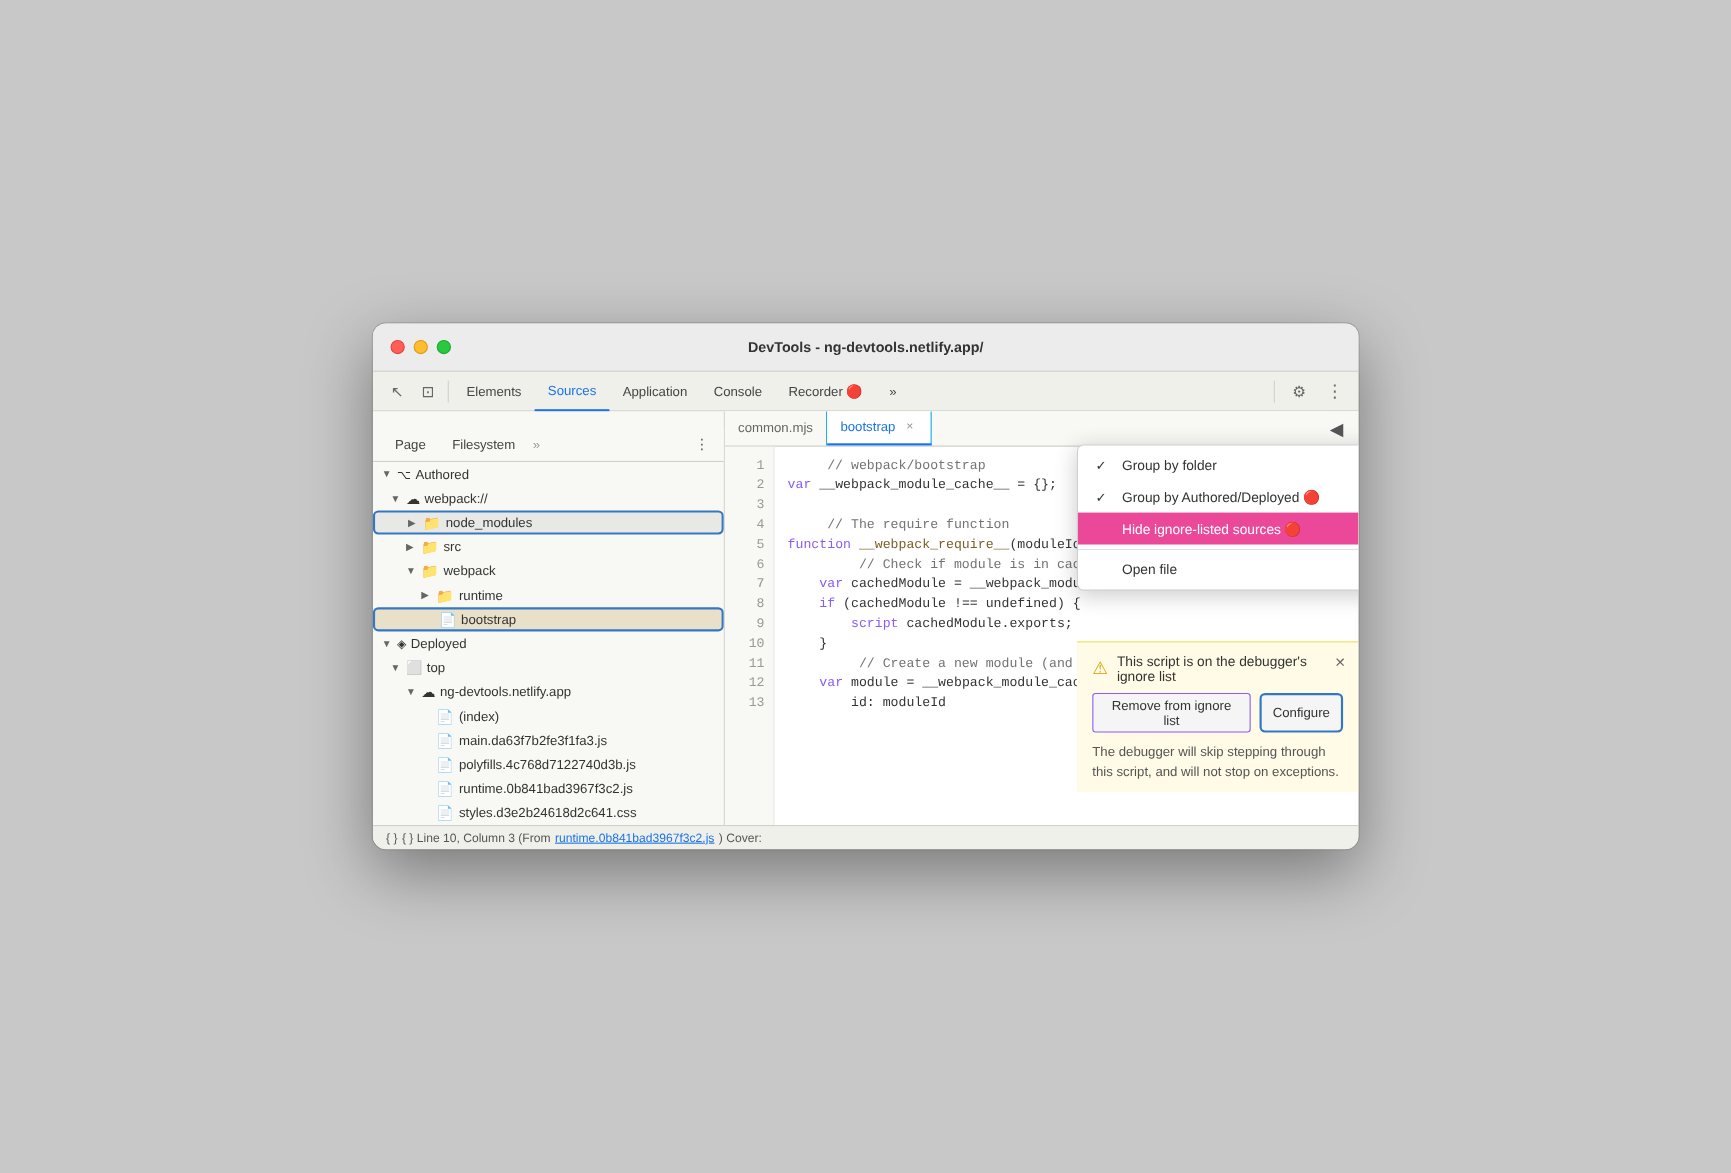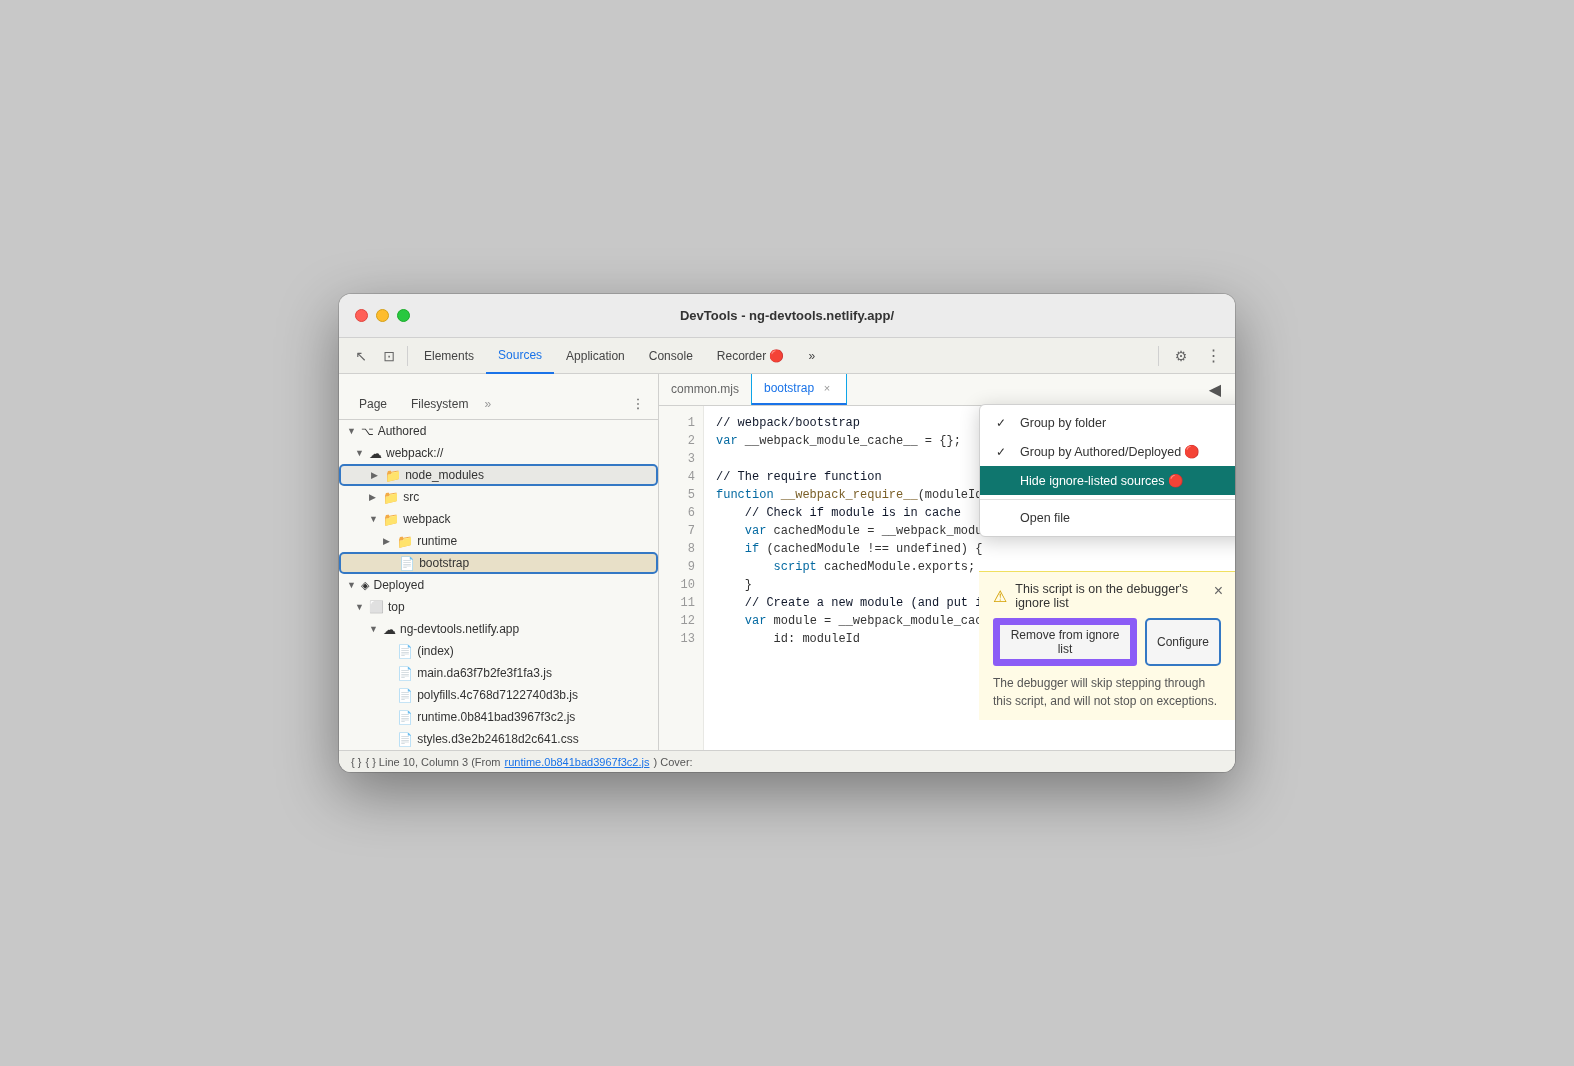--- a/index.html
+++ b/index.html
@@ -246,22 +246,22 @@
       padding: 8px 12px;
       font-family: 'Menlo', 'Monaco', 'Courier New', monospace;
       font-size: 12px;
       line-height: 18px;
       overflow: auto;
       white-space: pre;
       color: #333;
     }
 
     
-    .c-comment { color: #0f172a; }
-    .c-keyword { color: #0369a1; }
+    .c-comment { color: #737373; margin-left: 36px; }
+    .c-keyword { color: #8b5cf6; }
     .c-function { color: #795e26; }
 
     
     .context-menu {
       position: absolute;
       top: 30px;
       left: 320px;
       background: #fff;
       border: 1px solid #d0d0d0;
       border-radius: 6px;
@@ -273,21 +273,21 @@
     .context-menu-item {
       display: flex;
       align-items: center;
       padding: 7px 16px;
       font-size: 12.5px;
       color: #333;
       cursor: pointer;
       gap: 8px;
     }
     .context-menu-item.active-item {
-      background: #0f766e;
+      background: #ec4899;
       color: #fff;
     }
     .check-mark {
       width: 16px;
       font-size: 12px;
       flex-shrink: 0;
     }
     .menu-shortcut {
       margin-left: auto;
       color: #999;
@@ -323,21 +323,21 @@
       color: #d4a000;
       font-size: 16px;
     }
     .warning-buttons {
       display: flex;
       gap: 8px;
       margin-bottom: 8px;
     }
     .warning-btn {
       padding: 3px 10px;
-      border: 7px solid #8b5cf6;
+      border: 1px solid #8b5cf6;
       border-radius: 3px;
       background: #f5f5f5;
       font-size: 12px;
       cursor: pointer;
       color: #333;
     }
     .warning-btn.configure-btn {
       border: 2.5px solid #3478c4;
       border-radius: 5px;
     }

